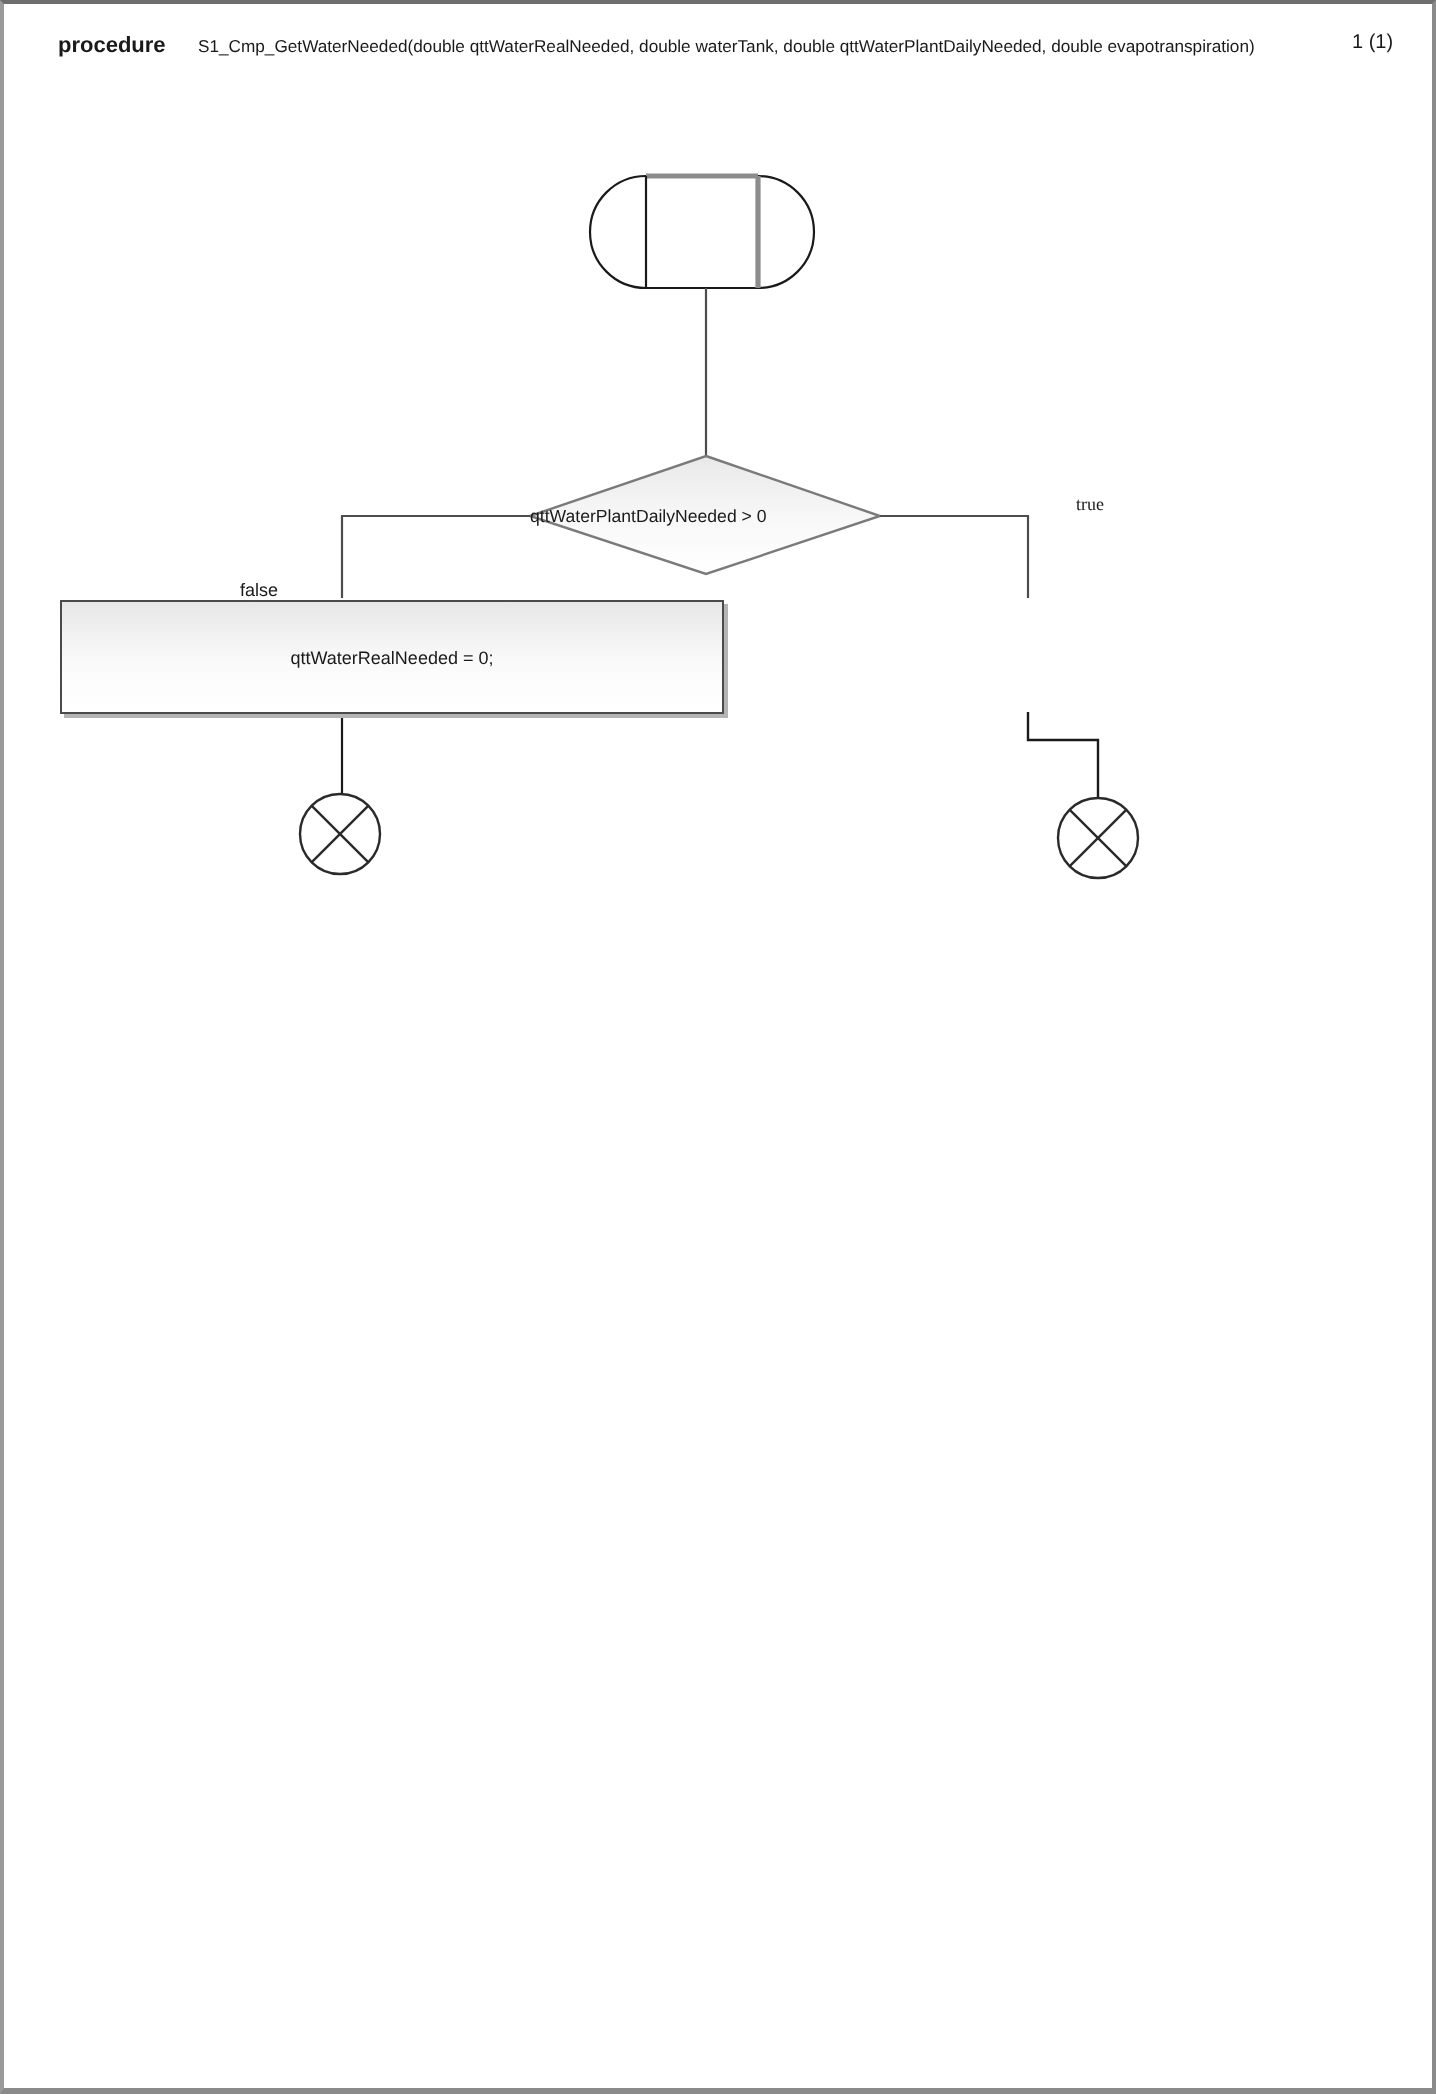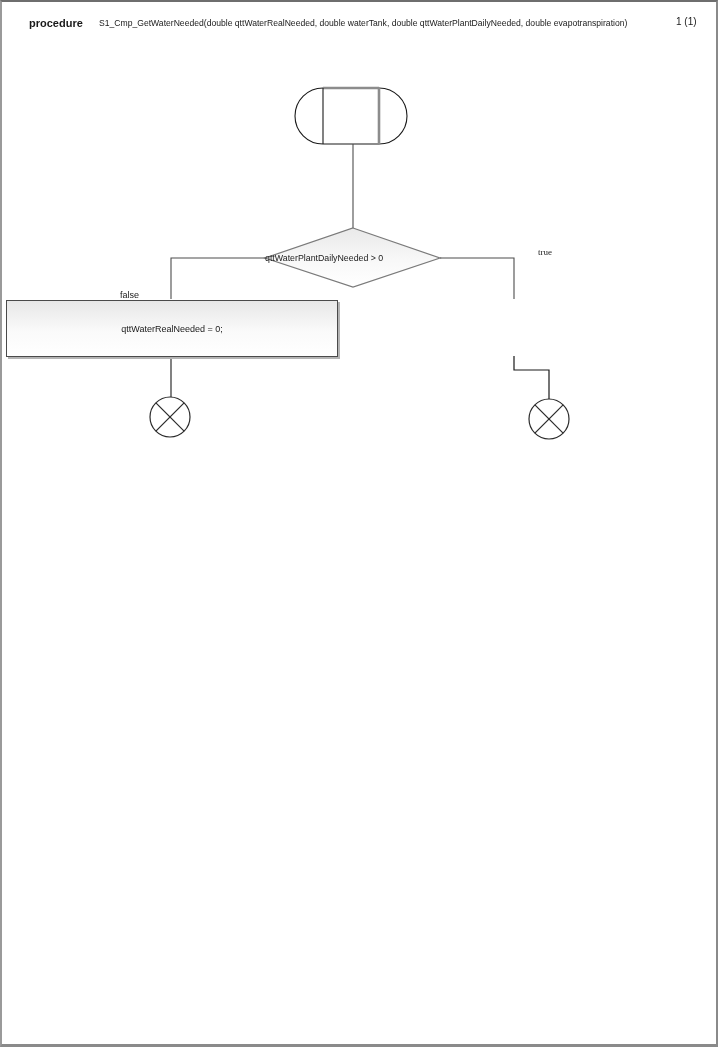--- a/index.html
+++ b/index.html
@@ -30,21 +30,21 @@
   svg.canvas{position:absolute;left:0;top:0;width:714px;height:1042px;}
   .branch-label{
     font-size:9px;color:#1a1a1a;white-space:nowrap;
   }
   .action-node{
     position:absolute;
     height:55px;
     border:1px solid #4a4a4a;
     background:linear-gradient(#e7e7e7,#fafafa 55%,#ffffff);
     box-shadow:2px 2px 0 #b4b4b4;
-    display:flex;align-items:center;justify-content:center;
+    display:flex;align-items:center;justify-content:center;margin-left:24px;
   }
   .action-node .stmt{
     font-size:9px;color:#1a1a1a;white-space:nowrap;
   }
   .decision-label{
     left:263px;top:251px;width:180px;
     font-size:8.8px;color:#1a1a1a;white-space:nowrap;
   }
 </style>
 </head>

